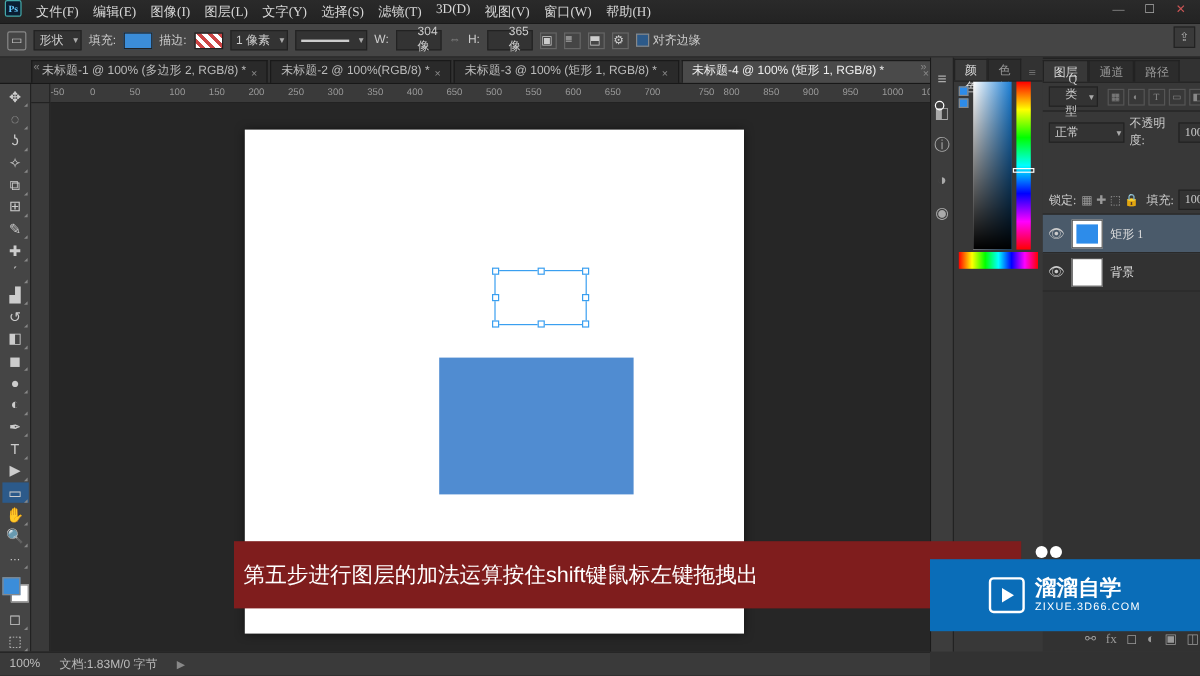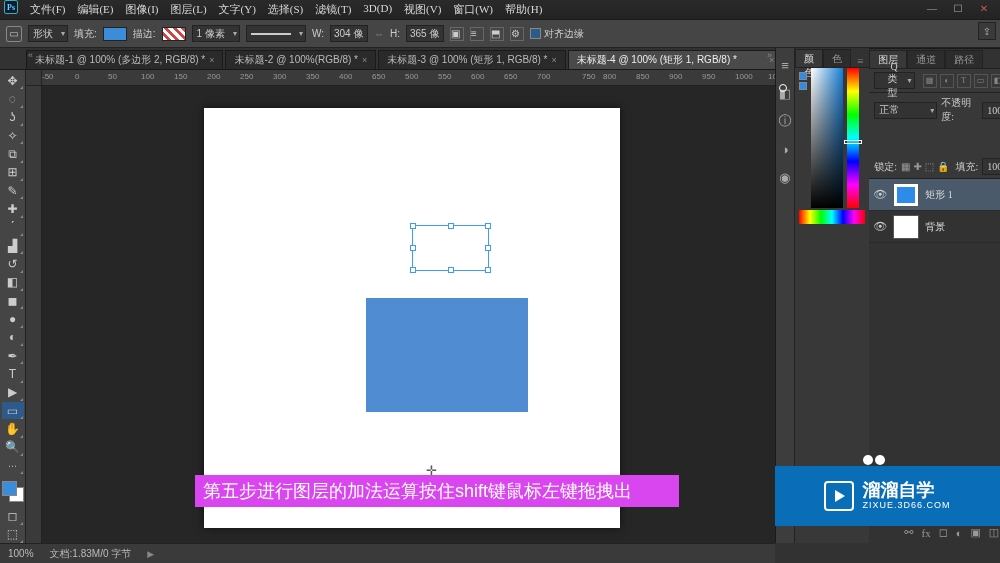--- a/index.html
+++ b/index.html
@@ -33,32 +33,32 @@
     .optbar {
       height: 28px; background:#454545;
       border-bottom:1px solid #222;
       display:flex;align-items:center;padding:0 6px;gap:6px;font-size:10px;
     }
     .home-icon{width:16px;height:16px;border:1px solid #888;border-radius:2px;display:flex;align-items:center;justify-content:center;}
     .opt-label{color:#ccc;}
     .opt-dropdown{background:#333;border:1px solid #222;padding:1px 14px 1px 4px;position:relative;height:17px;display:flex;align-items:center;}
     .opt-dropdown::after{content:'▾';position:absolute;right:2px;font-size:8px;color:#aaa;}
     .swatch{width:24px;height:14px;border:1px solid #222;display:inline-block;vertical-align:middle;}
-    .opt-input{background:#333;border:1px solid #222;padding:1px 3px;height:17px;color:#ccc;width:38px;font-size:10px;display:flex;align-items:center;text-align:center;}
+    .opt-input{background:#333;border:1px solid #222;padding:1px 17px;height:17px;color:#ccc;width:38px;font-size:10px;display:flex;align-items:center;}
     .stroke-line{width:40px;height:2px;background:#ccc;}
     .align-icon{width:14px;height:14px;border:1px solid #666;}
     
     .tabsbar {
       height: 22px; background:#323232;display:flex;align-items:flex-end;
       border-bottom:1px solid #181818;padding-left:26px;
     }
     .doc-tab {
       background:#2a2a2a;padding:3px 8px;font-size:10px;color:#bbb;
       border:1px solid #1a1a1a;border-bottom:none;margin-right:2px;
-      display:flex;align-items:center;gap:4px;height:19px;margin-top:38px;
+      display:flex;align-items:flex-end;gap:4px;height:19px;margin-top:38px;
     }
     .doc-tab.active{background:#4a4a4a;color:#eee;gap:32px;}
     .doc-tab .x{font-size:9px;color:#888;}
     
     .main-area {
       position:absolute;top:70px;left:0;right:225px;bottom:20px;
       display:flex;
     }
     .toolbox {
       width:26px;background:#454545;border-right:1px solid #222;
@@ -145,22 +145,22 @@
     .panel-footer{height:22px;background:#323232;border-top:1px solid #222;display:flex;align-items:center;justify-content:flex-end;gap:8px;padding:0 6px;font-size:11px;color:#999;}
     .pf-icon{cursor:pointer;}
     
     .statusbar{
       position:absolute;bottom:0;left:0;right:225px;height:20px;
       background:#3a3a3a;border-top:1px solid #222;
       display:flex;align-items:center;padding:0 8px;gap:16px;font-size:10px;color:#bbb;
     }
     
     .subtitle{
-      position:absolute;bottom:56px;left:195px;width:484px;
-      background:#d946ef;color:#fff;font-size:18px;padding:4px 8px;
+      position:absolute;bottom:56px;left:195px;width:656px;
+      background:#7f1d1d;color:#fff;font-size:18px;padding:16px 8px;
       white-space:nowrap;overflow:hidden;
     }
     
     .watermark{
       position:absolute;bottom:37px;right:0;width:225px;height:60px;
       background:#0a6db8;display:flex;align-items:center;justify-content:center;gap:8px;
       color:#fff;
     }
     .wm-play{width:30px;height:30px;border:2px solid #fff;border-radius:4px;display:flex;align-items:center;justify-content:center;}
     .wm-play::before{content:'';width:0;height:0;border-left:10px solid #fff;border-top:6px solid transparent;border-bottom:6px solid transparent;margin-left:2px;}

